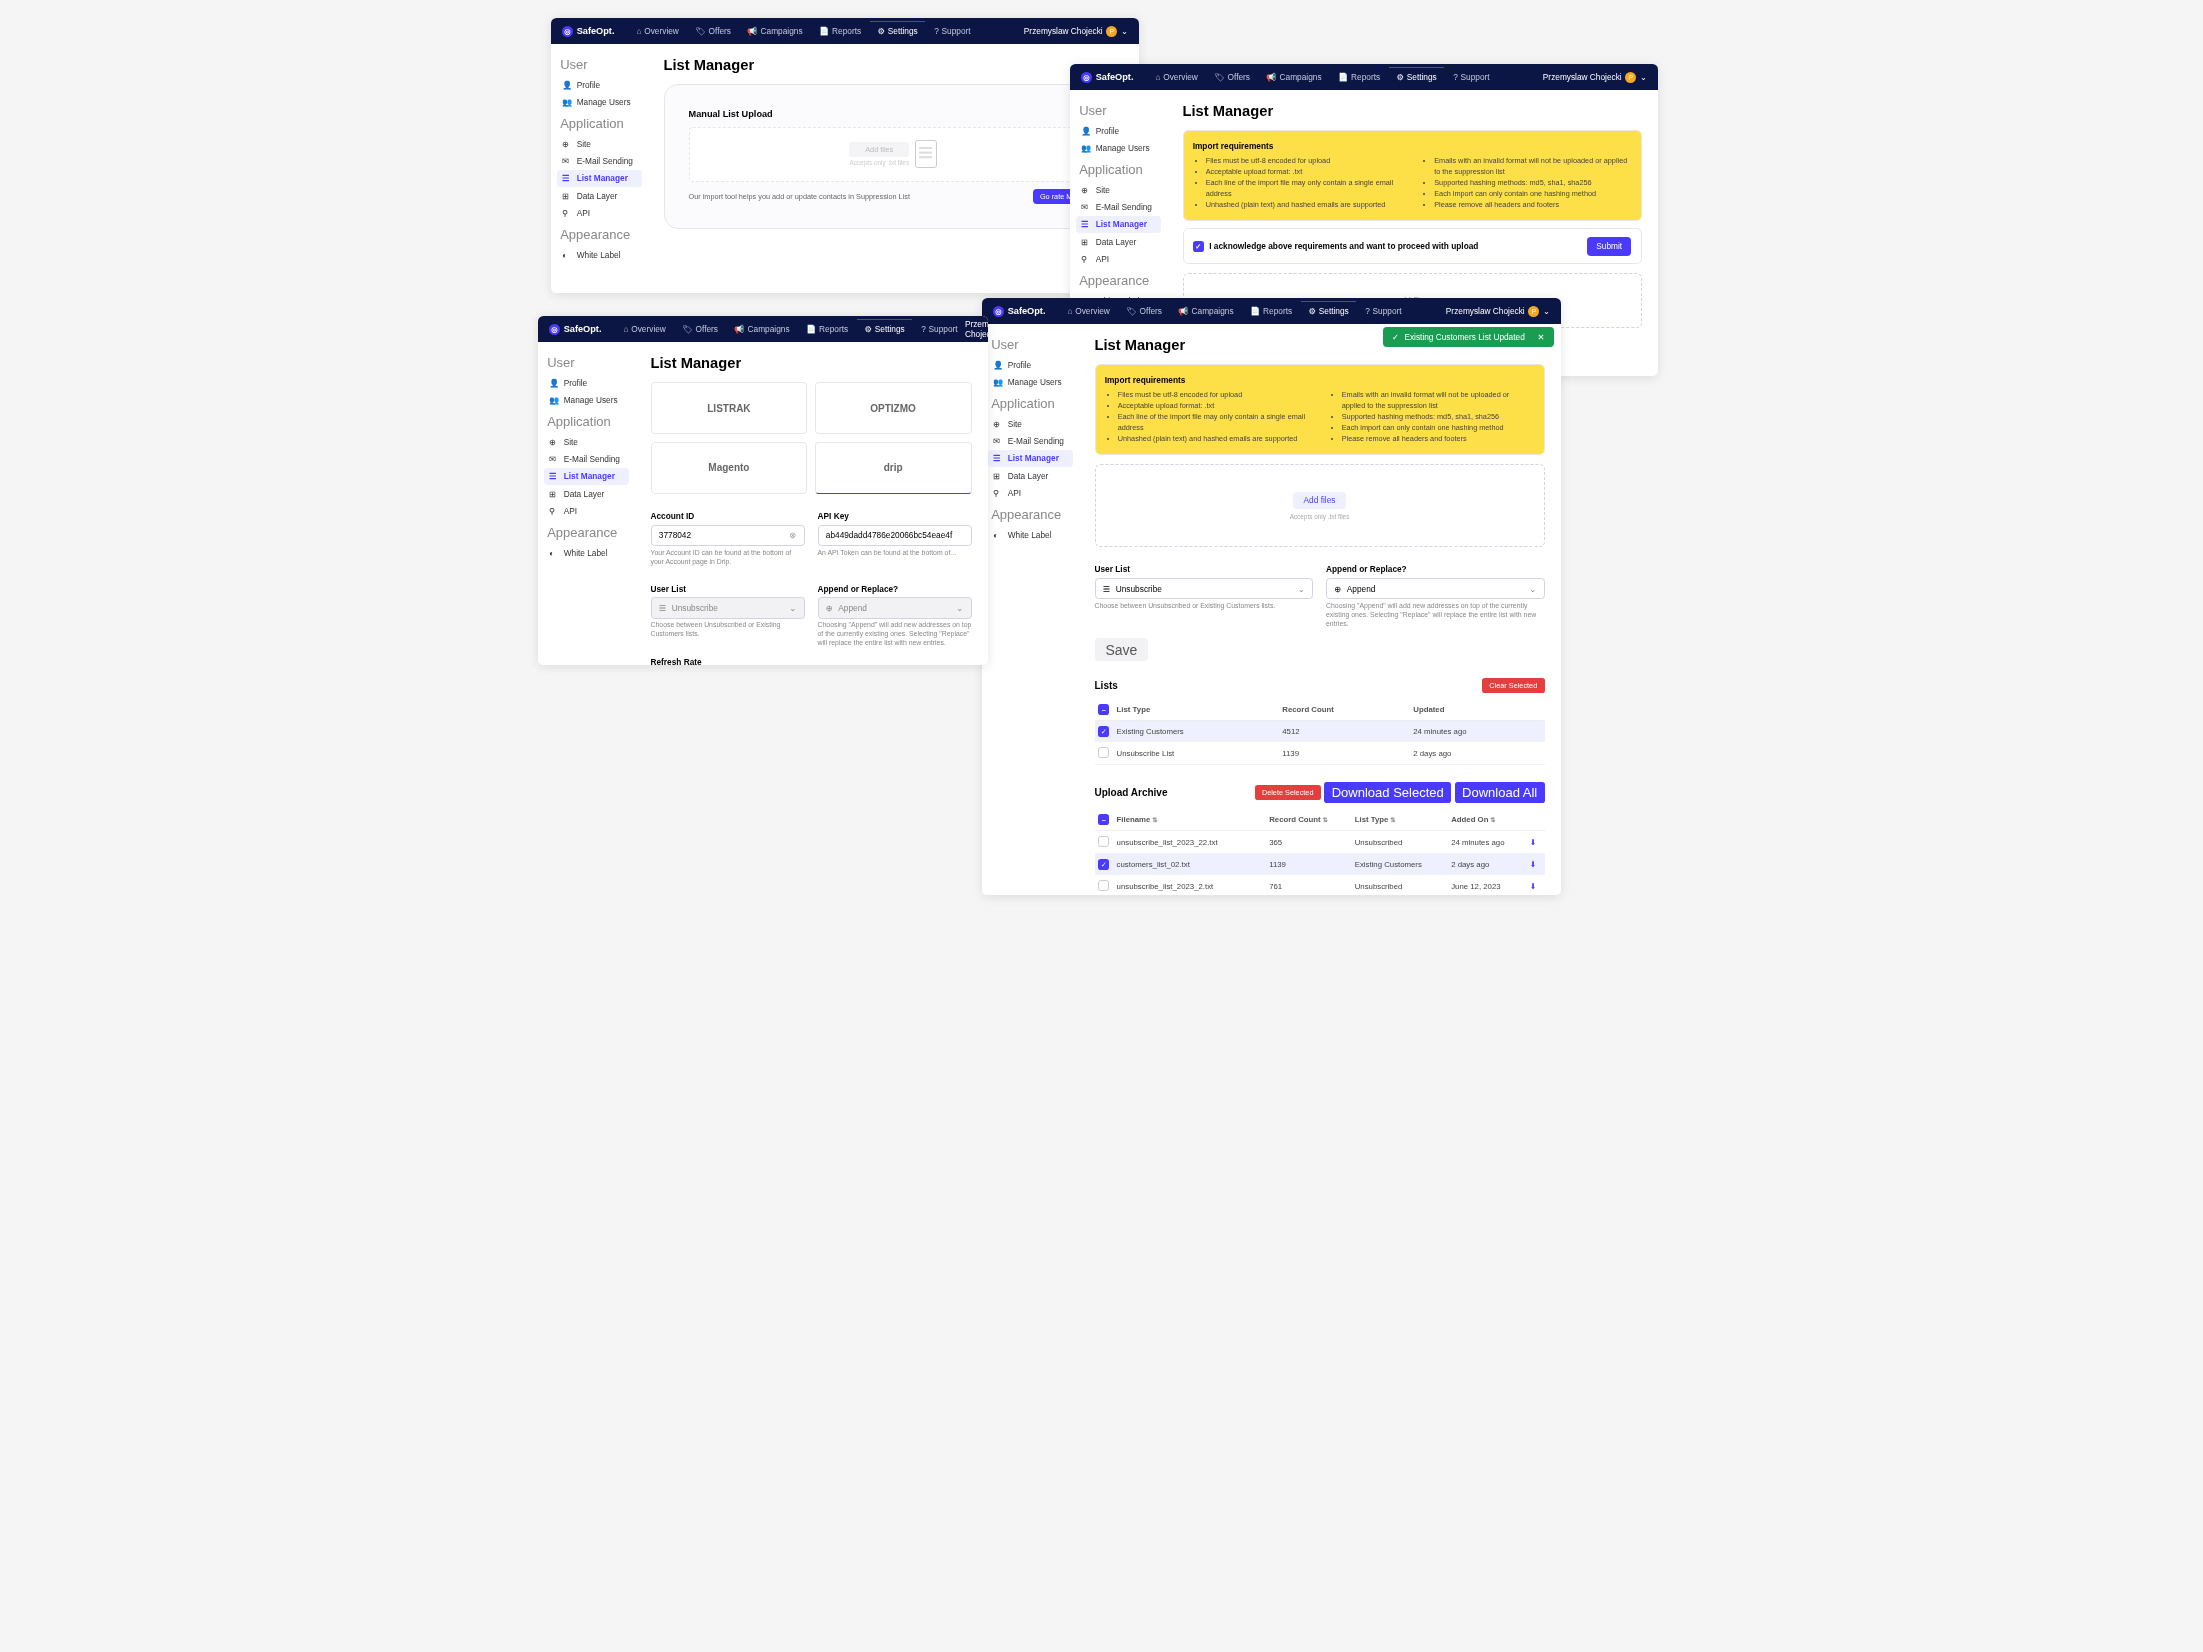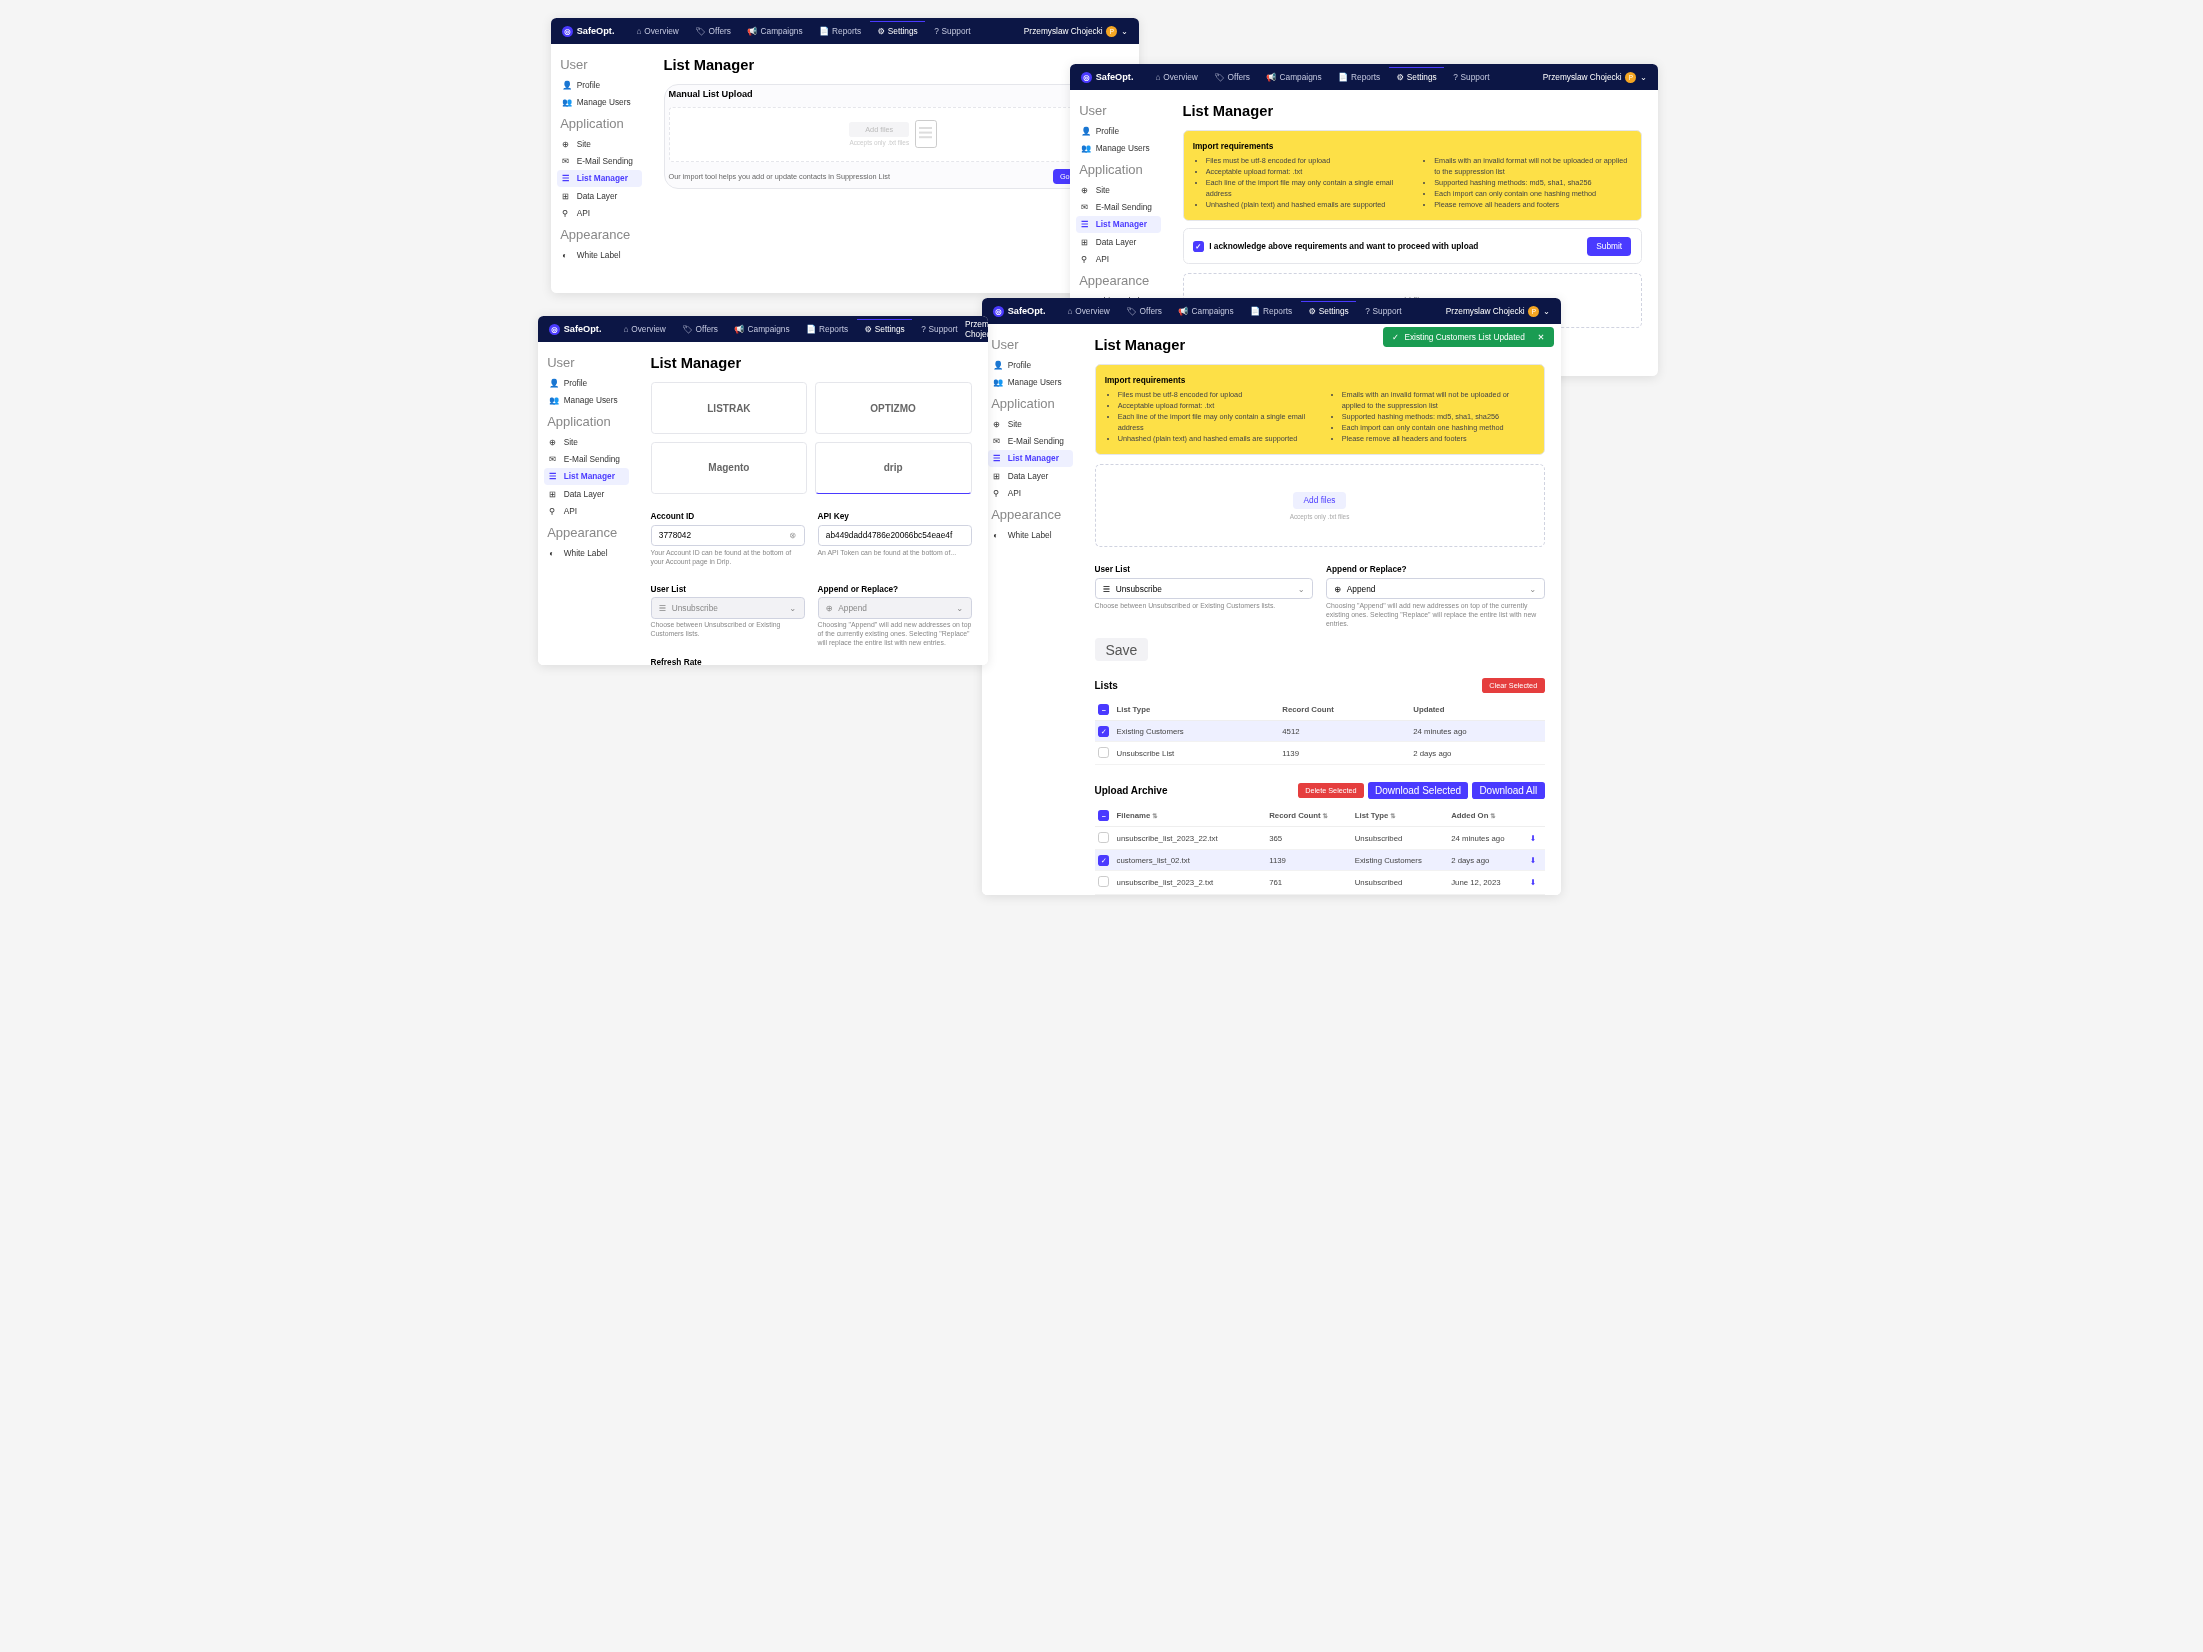--- a/index.html
+++ b/index.html
@@ -20,21 +20,21 @@
 .avatar { width: 11px; height: 11px; background: #f5a623; border-radius: 50%; font-size: 6.4px; display: inline-flex; align-items: center; justify-content: center; }
 .body { display: flex; background: #fff; }
 .sidebar { width: 96px; padding: 7.3px 5.5px; }
 .side-head { font-size: 13px; color: #888; margin: 5.5px 3.7px 3.7px; }
 .side-item { display: flex; align-items: center; gap: 5.5px; padding: 3.7px 5.5px; font-size: 8.3px; color: #333; border-radius: 3.7px; cursor: pointer; }
 .side-item.active { background: #eef0ff; color: #4a3aff; font-weight: 600; }
 .side-icon { width: 9.2px; display: inline-block; font-size: 8.3px; }
 .main { flex: 1; padding: 13px 16.5px; }
 .page-title { font-size: 14.7px; font-weight: 700; margin-bottom: 11px; }
 .cards { display: flex; gap: 9.2px; }
-.card { flex: 1; border: 0.9px solid #e5e6eb; border-radius: 14px; padding: 4px; background: #fbfbfd; }
+.card { flex: 1; border: 0.9px solid #e5e6eb; border-radius: 14px; padding: 24px; background: #fbfbfd; }
 .card h3 { font-size: 9.2px; font-weight: 600; margin-bottom: 7.3px; }
 .card-art { height: 55px; background: #fff; border: 0.9px dashed #e5e6eb; border-radius: 3.7px; display: flex; align-items: center; justify-content: center; gap: 5.5px; margin-bottom: 7.3px; }
 .card-foot { display: flex; align-items: center; justify-content: space-between; gap: 7.3px; }
 .card-foot p { font-size: 7.3px; color: #666; line-height: 1.3; flex: 1; }
 .btn { background: #4a3aff; color: #fff; border: none; padding: 4.6px 9.2px; font-size: 8.3px; border-radius: 3.7px; cursor: pointer; font-weight: 500; }
 .btn-sm { padding: 2.8px 7.3px; font-size: 7.3px; }
 .doc-icon { width: 22px; height: 27.5px; background: #fff; border: 0.9px solid #ccc; border-radius: 2.8px; position: relative; }
 .doc-icon::after { content: ''; position: absolute; left: 3.7px; top: 5.5px; right: 3.7px; height: 1.8px; background: #ddd; box-shadow: 0 4.6px 0 #ddd, 0 9.2px 0 #ddd; }
 .int-icon { width: 16.5px; height: 16.5px; border-radius: 3.7px; background: #fff; border: 0.9px solid #eee; display: flex; align-items: center; justify-content: center; font-size: 9.2px; }
 .info-box { border: 0.9px solid #e5e6eb; border-radius: 5.5px; padding: 9.2px; background: #fde047; }
@@ -60,21 +60,21 @@
 .input { border: 0.9px solid #d0d3e0; border-radius: 3.7px; padding: 4.6px 7.3px; font-size: 8.3px; width: 100%; display: flex; align-items: center; }
 .input .clear { margin-left: auto; color: #999; cursor: pointer; }
 .int-grid { display: grid; grid-template-columns: 1fr 1fr; gap: 7.3px; margin-bottom: 9.2px; }
 .int-tile { border: 0.9px solid #e5e6eb; border-radius: 3.7px; height: 52px; display: flex; align-items: center; justify-content: center; font-size: 10px; color: #666; font-weight: 600; cursor: pointer; }
 .int-tile.active { border-bottom: 1.8px solid #4a3aff; }
 .save-sm { background: #f2f2f5; color: #555; border: none; padding: 3.7px 11px; font-size: 14px; border-radius: 3.7px; margin-top: 9.2px; cursor: pointer; }
 .toast { position: absolute; top: 29px; right: 7.3px; background: #1a9c52; color: #fff; padding: 4.6px 9.2px; border-radius: 3.7px; font-size: 8.3px; display: flex; align-items: center; gap: 5.5px; }
 .toast .close { margin-left: 7.3px; cursor: pointer; }
 .section-h { font-size: 10px; font-weight: 700; margin: 16.5px 0 7.3px; display: flex; align-items: center; }
 .btn-danger { background: #e53e3e; color: #fff; padding: 2.8px 7.3px; font-size: 7.3px; border-radius: 2.8px; border: none; cursor: pointer; }
-.btn-blue { background: #4a3aff; color: #fff; padding: 2.8px 7.3px; font-size: 10px; border-radius: 2.8px; border: none; cursor: pointer; }
+.btn-blue { background: #4a3aff; color: #fff; padding: 2.8px 7.3px; font-size: 13px; border-radius: 2.8px; border: none; cursor: pointer; }
 .table { width: 100%; border-collapse: collapse; }
 .table th { text-align: left; font-size: 7.8px; font-weight: 600; padding: 4.6px 3.7px; border-bottom: 0.9px solid #eee; color: #555; }
 .table td { font-size: 7.8px; padding: 4.6px 3.7px; border-bottom: 0.9px solid #f2f2f2; color: #444; }
 .table tr.sel td { background: #eef0ff; }
 .dl-icon { color: #4a3aff; cursor: pointer; }
 .sort { font-size: 6.4px; color: #888; margin-left: 1.8px; }
 .hidden-overflow { overflow: hidden; }
 .dropzone-big { border: 0.9px dashed #d0d3e0; border-radius: 5.5px; height: 55px; display: flex; align-items: center; justify-content: center; margin-top: 9.2px; font-size: 8.3px; color: #888; }
 .addfile-ghost { background:#f4f4f6; padding: 2.8px 9.2px; border-radius:2.8px; font-size:7.3px; color:#bbb; }
 .sub-txt { font-size: 6.4px; color: #ccc; margin-top: 2.8px; }

